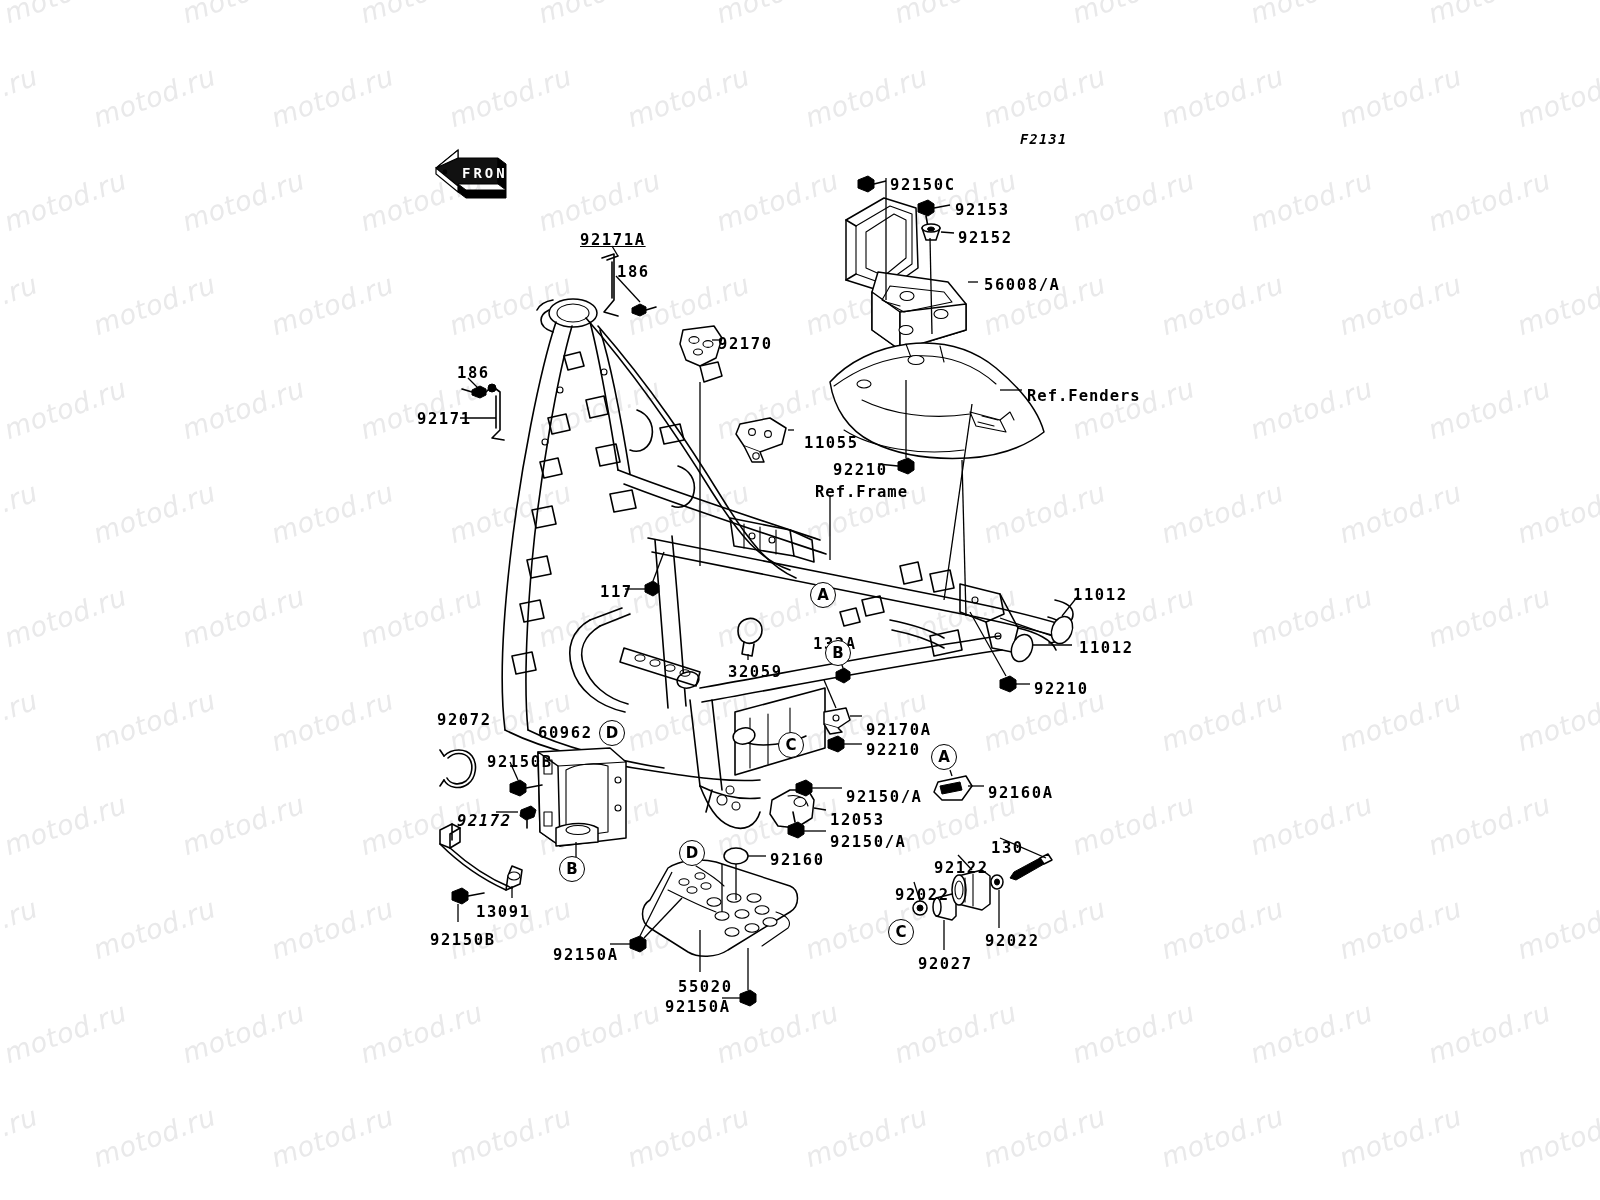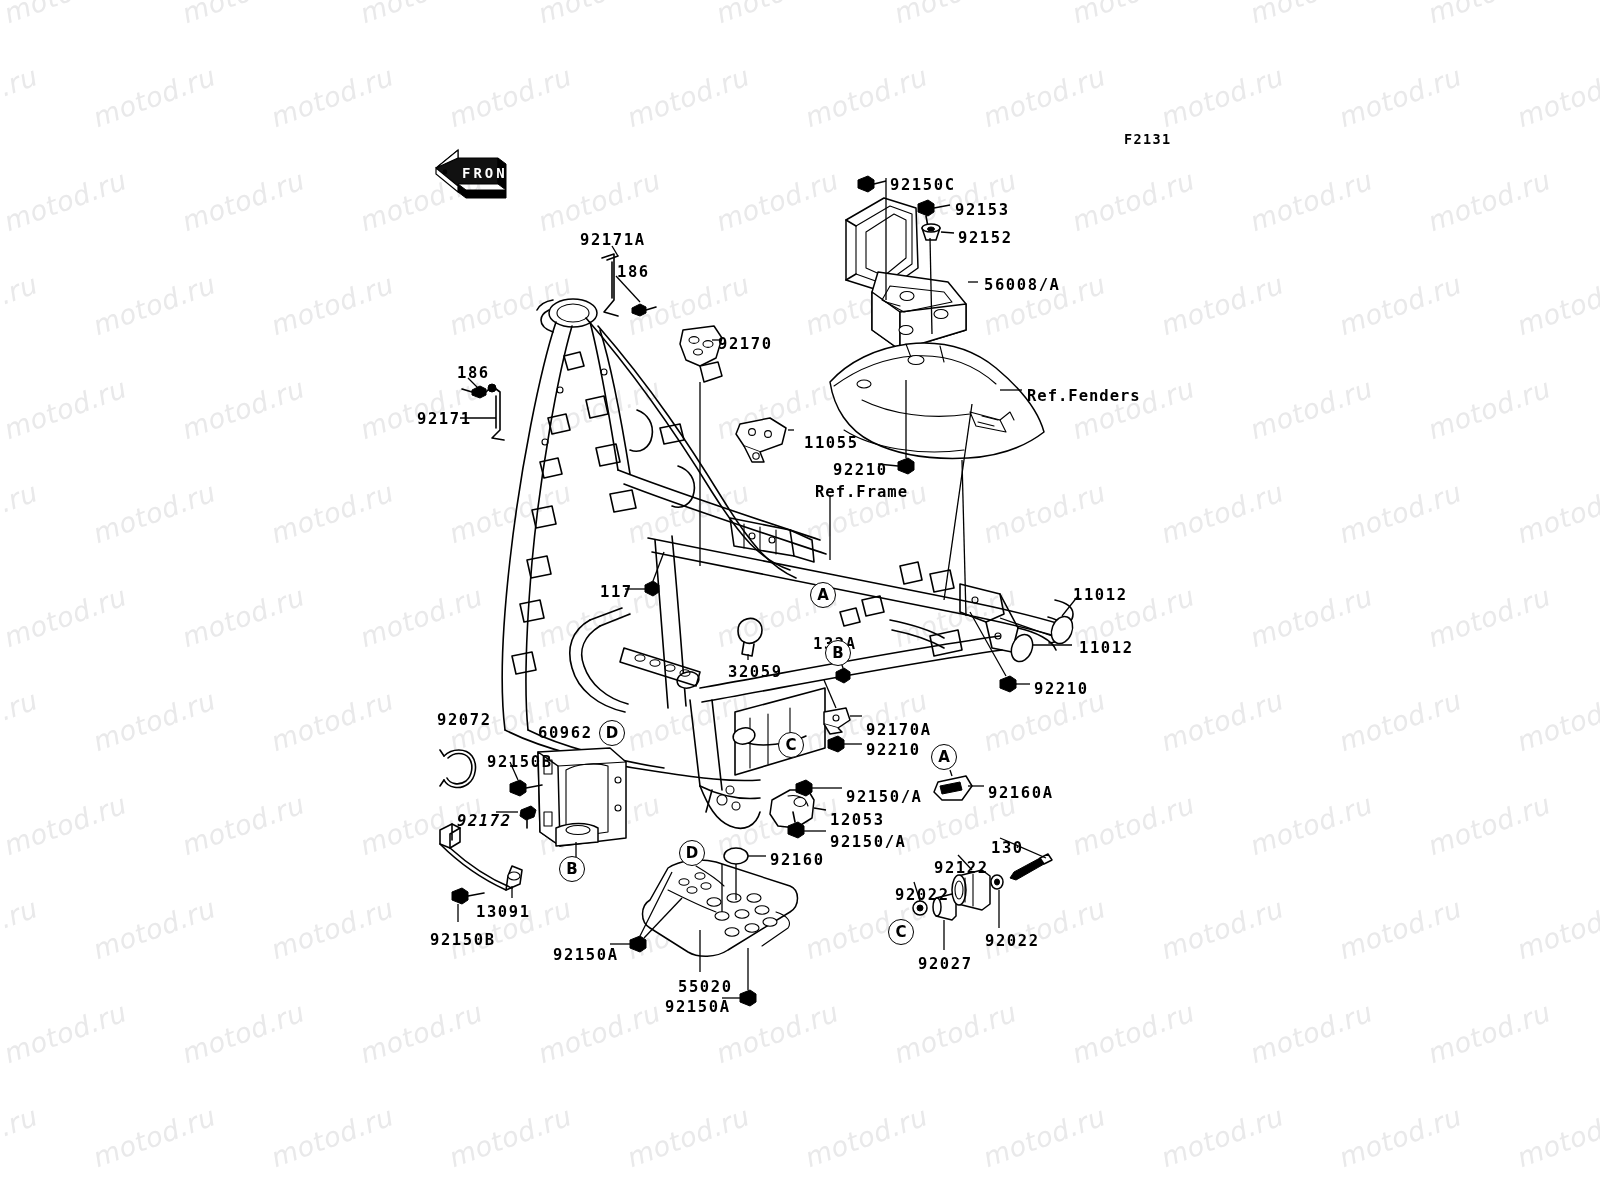--- a/index.html
+++ b/index.html
@@ -619,21 +619,21 @@
       <polygon points="30,42 30,50 38,56 38,48" fill="#000" stroke="#000" stroke-width="1"></polygon>
       <polygon points="38,48 78,48 78,56 38,56" fill="#000" stroke="#000" stroke-width="1"></polygon>
       <polygon points="8,26 30,8 30,16 8,26" fill="#fff" stroke="#000" stroke-width="1.2"></polygon>
       <polygon points="8,26 30,44 30,50 8,32" fill="#fff" stroke="#000" stroke-width="1.2"></polygon>
       <circle cx="17" cy="30" r="2.4" fill="#000"></circle>
       <text x="34" y="36" font-family="'DejaVu Sans Mono','Liberation Mono',monospace" font-size="14" font-weight="bold" fill="#fff" letter-spacing="3">FRONT</text>
     </svg>
   </div>
 
   <div id="labels">
-      <div class="label" style="left: 580px; top: 233px;">92171A</div>
+      <div class="label" style="left: 580px; top: 233px; text-decoration: underline;">92171A</div>
       <div class="label" style="left: 617px; top: 265px;">186</div>
       <div class="label" style="left: 718px; top: 337px;">92170</div>
       <div class="label" style="left: 457px; top: 366px;">186</div>
       <div class="label" style="left: 417px; top: 412px;">92171</div>
       <div class="label" style="left: 797px; top: 436px; margin-left: 7px;">11055</div>
       <div class="label" style="left: 833px; top: 463px;">92210</div>
       <div class="label" style="left: 600px; top: 585px;">117</div>
       <div class="label" style="left: 813px; top: 637px;">132A</div>
       <div class="label" style="left: 728px; top: 665px;">32059</div>
       <div class="label" style="left: 890px; top: 178px;">92150C</div>
@@ -673,15 +673,15 @@
       <div class="callout" style="left: 810px; top: 582px;">A</div>
       <div class="callout" style="left: 825px; top: 640px;">B</div>
       <div class="callout" style="left: 778px; top: 732px;">C</div>
       <div class="callout" style="left: 599px; top: 720px;">D</div>
       <div class="callout" style="left: 559px; top: 856px;">B</div>
       <div class="callout" style="left: 679px; top: 840px;">D</div>
       <div class="callout" style="left: 931px; top: 744px;">A</div>
       <div class="callout" style="left: 888px; top: 919px;">C</div>
     </div>
 
-  <div class="label code" style="left:1124px; top:133px;">F2131</div>
+  <div class="label code" style="left:1020px; top:133px;font-style:italic;">F2131</div>
 
 </div>
 
 </body></html>

